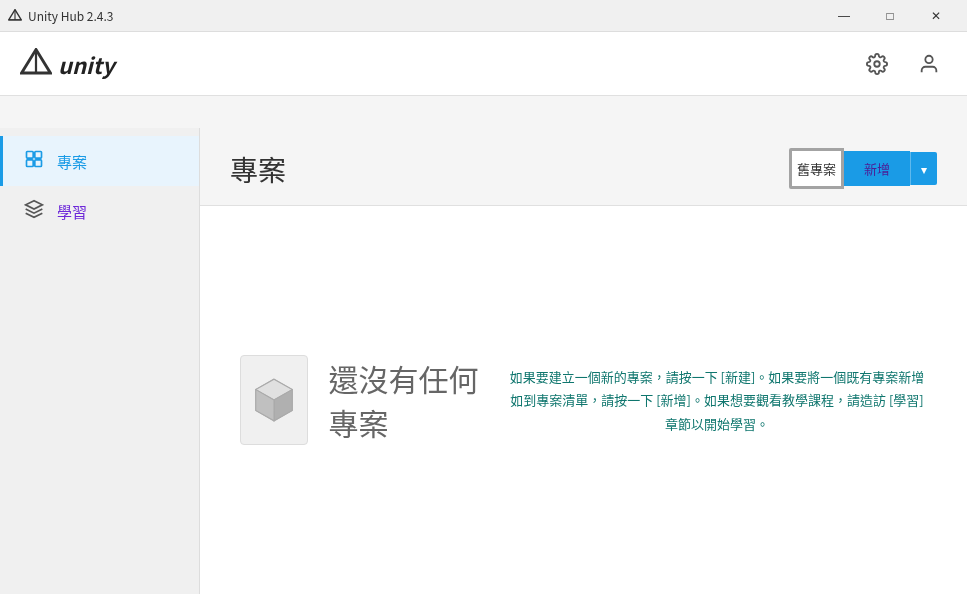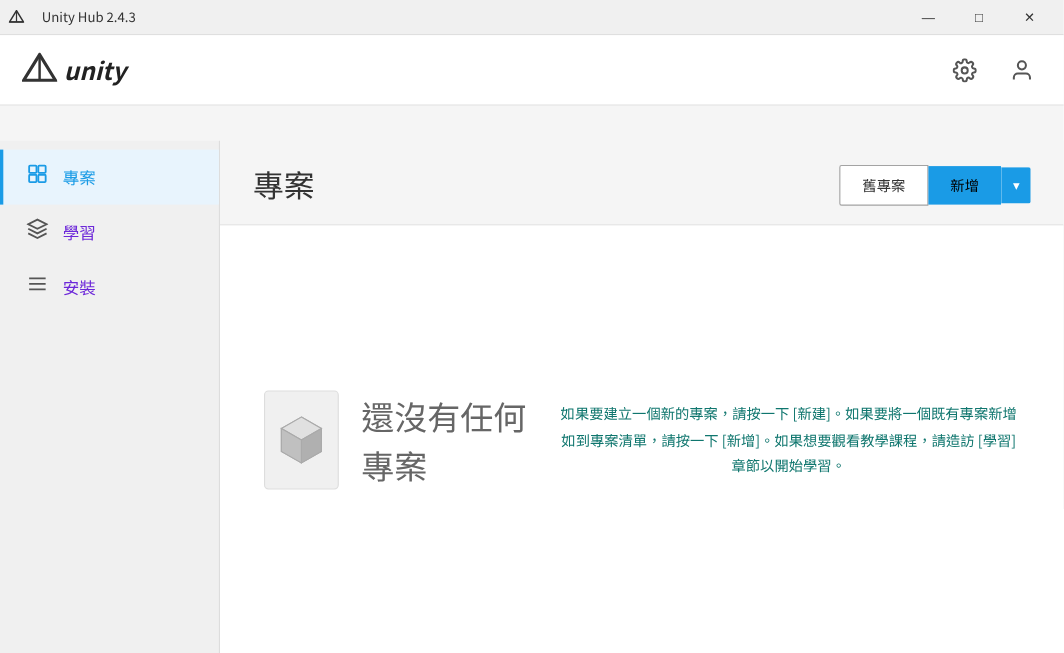--- a/index.html
+++ b/index.html
@@ -20,21 +20,21 @@
       display: flex;
       align-items: center;
       justify-content: space-between;
       padding: 0 8px;
       border-bottom: 1px solid #ddd;
       flex-shrink: 0;
     }
     .titlebar-left {
       display: flex;
       align-items: center;
-      gap: 16px;
+      gap: 6px;
     }
     .titlebar-icon {
       width: 14px;
       height: 14px;
     }
     .titlebar-title {
       font-size: 12px;
       color: #333;
     }
     .titlebar-controls {
@@ -163,34 +163,34 @@
       font-size: 28px;
       font-weight: 400;
       color: #333;
     }
     .page-header-actions {
       display: flex;
       align-items: center;
       gap: 0;
     }
     .btn-open {
-      padding: 8px 20px;
-      border: 1px solid #a3a3a3;
+      padding: 8px 5px;
+      border: 3px solid #a3a3a3;
       background: #fff;
       cursor: pointer;
       font-size: 13px;
       color: #333;
       border-radius: 2px 0 0 2px;
       font-family: inherit;
     }
     .btn-new {
       padding: 8px 20px;
       border: none;
       background: #1a9be6;
-      color: #000000;
+      color: #4c1d95;
       cursor: pointer;
       font-size: 13px;
       font-family: inherit;
       border-radius: 0;
     }
     .btn-dropdown {
       padding: 8px 10px;
       border: none;
       background: #1a9be6;
       color: #fff;
@@ -296,30 +296,20 @@
     <div class="sidebar-item">
       <span class="sidebar-item-icon">
         <svg width="20" height="20" viewBox="0 0 24 24" fill="none" stroke="#555" stroke-width="2">
           <path d="M12 2L2 7l10 5 10-5-10-5z"></path>
           <path d="M2 17l10 5 10-5"></path>
           <path d="M2 12l10 5 10-5"></path>
         </svg>
       </span>
       <span class="sidebar-item-label">學習</span>
     </div>
-    <div class="sidebar-item">
-      <span class="sidebar-item-icon">
-        <svg width="20" height="20" viewBox="0 0 24 24" fill="none" stroke="#555" stroke-width="2">
-          <line x1="3" y1="6" x2="21" y2="6"></line>
-          <line x1="3" y1="12" x2="21" y2="12"></line>
-          <line x1="3" y1="18" x2="21" y2="18"></line>
-        </svg>
-      </span>
-      <span class="sidebar-item-label">安裝</span>
-    </div>
   </div>
 
   <div class="main-content">
 
     <div class="page-header">
       <h1 class="page-title">專案</h1>
       <div class="page-header-actions">
         <button class="btn-open">舊專案</button>
         <button class="btn-new">新增</button>
         <button class="btn-dropdown">▾</button>

